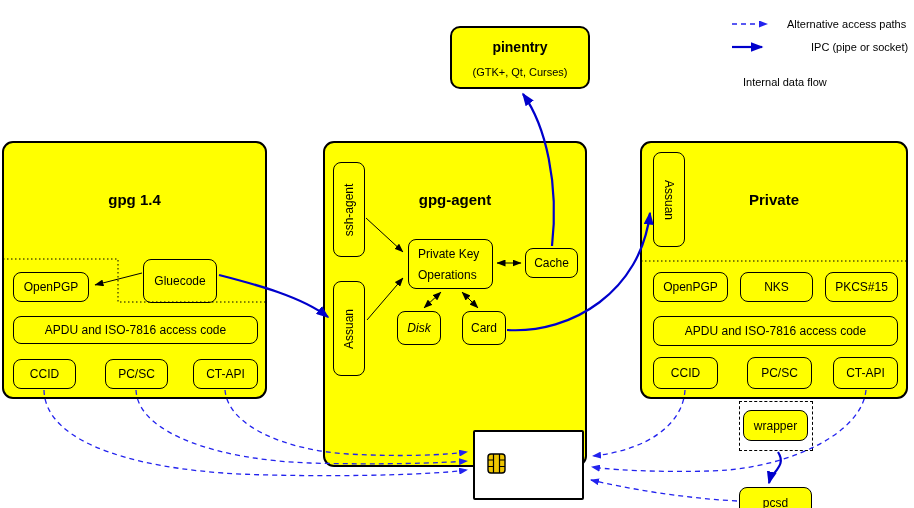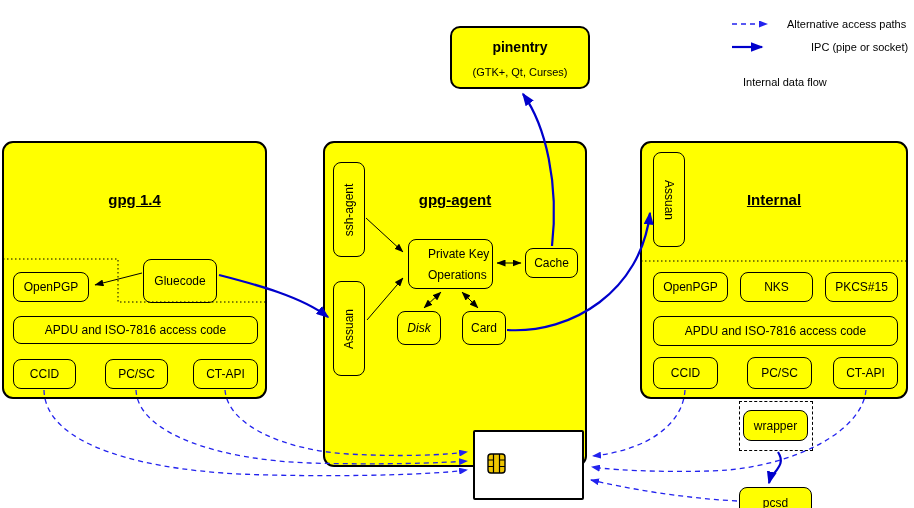--- a/index.html
+++ b/index.html
@@ -13,32 +13,32 @@
   #stage{
     position:relative;width:914px;height:508px;background:#fff;overflow:hidden;
     font-family:"Liberation Sans",sans-serif;color:#000;margin-top:14px;
   }
   .panel{
     position:absolute;background:var(--box-fill);
     border:2px solid var(--border);border-radius:11px;box-sizing:border-box;
   }
   .panel-title{
     position:absolute;left:0;right:0;text-align:center;
-    font-weight:bold;font-size:15px;text-decoration:underline;
+    font-weight:bold;font-size:15px;
   }
   .node{
     position:absolute;background:var(--box-fill);
     border:1.5px solid var(--border);border-radius:8px;box-sizing:border-box;
     display:flex;align-items:center;justify-content:center;
     font-size:12px;white-space:nowrap;
   }
   .vnode span{display:block;transform:rotate(-90deg);white-space:nowrap;font-size:12px;}
   .vnode.cw span{transform:rotate(90deg);}
   .pko{flex-direction:column;align-items:flex-start;justify-content:center;
-       padding-left:19px;gap:7px;}
+       padding-left:9px;gap:7px;}
   .dashed-frame{
     position:absolute;border:1.5px dashed var(--border);background:transparent;
     box-sizing:border-box;
   }
   .smartcard{
     position:absolute;background:#fff;border:2px solid var(--border);
     box-sizing:border-box;border-radius:2px;
   }
   #overlay{position:absolute;left:0;top:0;pointer-events:none;}
   .s-blue{stroke:var(--ipc-blue);stroke-width:2.2;fill:none;}
@@ -121,21 +121,21 @@
     <span>Cache</span>
     </div>
   <div class="node" style="left:397px;top:297px;width:44px;height:34px;font-style:italic;">
     <span>Disk</span>
     </div>
   <div class="node" style="left:462px;top:297px;width:44px;height:34px;">
     <span>Card</span>
     </div>
 
   <div class="panel" style="left:640px;top:127px;width:268px;height:258px;">
-    <div class="panel-title" style="top:48px;">Internal</div>
+    <div class="panel-title" style="top:48px;">Private</div>
   </div>
   <div class="node vnode cw" style="left:653px;top:138px;width:32px;height:95px;">
     <span>Assuan</span>
     </div>
   <div class="node" style="left:653px;top:258px;width:75px;height:30px;">
     <span>OpenPGP</span>
     </div>
   <div class="node" style="left:740px;top:258px;width:73px;height:30px;">
     <span>NKS</span>
     </div>

